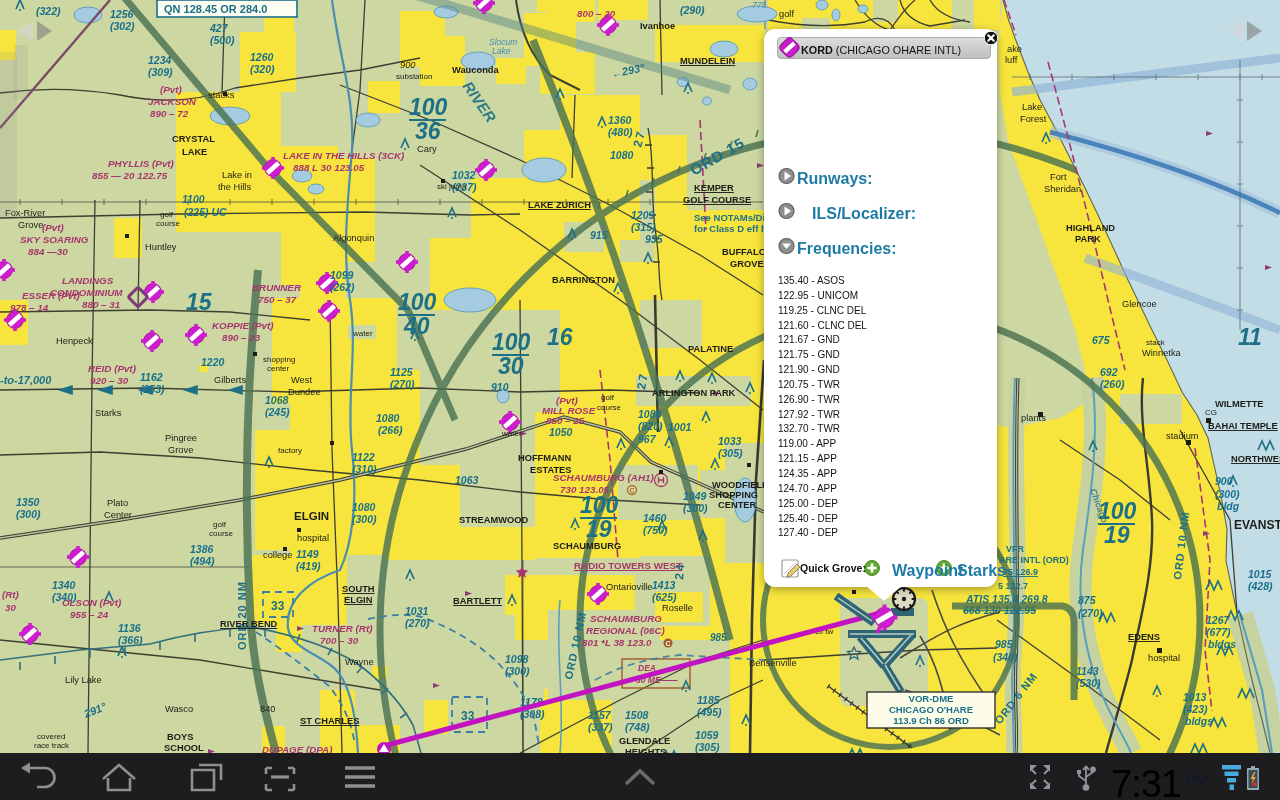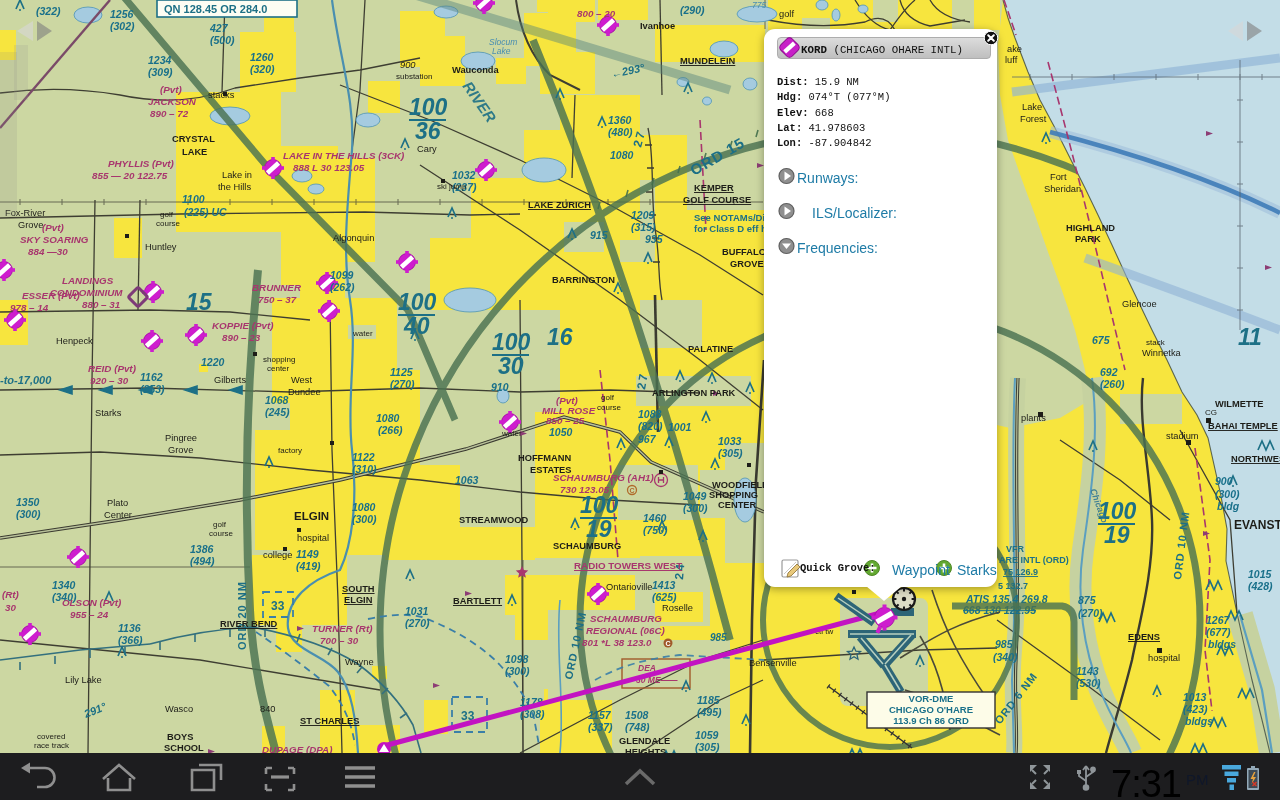--- a/index.html
+++ b/index.html
@@ -9,23 +9,23 @@
 .tn2{fill:#19708a;font-style:italic;font-weight:bold;font-size:9.5px;}
 .blk{fill:#1d1d18;font-weight:bold;font-size:9.3px;}
 .mg{fill:#a8366e;font-weight:bold;font-style:italic;font-size:9.8px;}
 .mef{fill:#1d7086;font-weight:bold;font-style:italic;font-size:23px;}
 .ord{fill:#1c6f86;font-weight:bold;font-size:11px;letter-spacing:1px;}
 #attr{position:absolute;right:0;top:736px;height:17px;background:rgba(255,255,255,.72);font-size:10.8px;color:#2b2b2b;padding:1.5px 4px 0 8px;white-space:nowrap;}
 #attr b{font-weight:normal;color:#0078a8;}
 #popup{position:absolute;left:764px;top:29px;width:233px;height:558px;background:#fff;border-radius:11px;box-shadow:0 2px 9px rgba(0,0,0,.35);}
 #ptail{position:absolute;left:866px;top:586px;width:0;height:0;border-left:18px solid transparent;border-right:18px solid transparent;border-top:15px solid #fff;}
 #phead{position:absolute;left:777px;top:37px;width:212px;height:20px;background:linear-gradient(#dcdcdc,#bfbfbf);border:1px solid #adadad;border-radius:4px;}
-.pi{position:absolute;font-size:10.5px;color:#111;font-family:Liberation Mono, monospace;}
+.pi{position:absolute;font-size:10.5px;color:#111;}
 .pi b{font-weight:bold;}
-.plink{position:absolute;font-size:14px;color:#1e7ba6;}
+.plink{position:absolute;font-size:16px;color:#1e7ba6;font-weight:bold;}
 #pfreq{position:absolute;left:778px;top:274px;font-size:10px;color:#111;line-height:14.85px;white-space:pre;}
 #navbar{position:absolute;left:0;top:753px;width:1280px;height:47px;background:#1d1d1f;}
 #clock{position:absolute;left:1111px;top:755px;font-size:38px;color:#000000;letter-spacing:-1px;margin-top:8px;}
 #pmtxt{position:absolute;left:1186px;top:771px;font-size:15px;color:#0f172a;}
 </style>
 </head>
 <body>
 <div id="stage">
 <svg id="map" width="1280" height="753" viewBox="0 0 1280 753">
 <defs>
@@ -771,24 +771,41 @@
 <path d="M788,573 L797,564 L800,567 L791,576 L787,577 Z" fill="#e8c87a" stroke="#8a6d30" stroke-width=".8"></path>
 </g>
 <g>
 <circle cx="872" cy="568" r="7.5" fill="#62a830" stroke="#4e8825" stroke-width="1"></circle>
 <path d="M872,563.5 V572.5 M867.5,568 H876.5" stroke="#fff" stroke-width="2.6"></path>
 <circle cx="944" cy="568" r="7.5" fill="#62a830" stroke="#4e8825" stroke-width="1"></circle>
 <path d="M944,563.5 V572.5 M939.5,568 H948.5" stroke="#fff" stroke-width="2.6"></path>
 </g>
 </svg>
 <div class="pi" style="left:801px;top:44px;font-size:10.8px;"><b>KORD</b> (CHICAGO OHARE INTL)</div>
-<div class="pi" style="left:777px;top:75px;line-height:15.25px;"><b>Dist:</b> 15.9 NM<br><b>Hdg:</b> 074°T (077°M)<br><b>Elev:</b> 668<br><b>Lat:</b> 41.978603<br><b>Lon:</b> -87.904842</div>
 <div class="plink" style="left:797px;top:170px;">Runways:</div>
 <div class="plink" style="left:797px;top:205px;margin-left:15px;">ILS/Localizer:</div>
 <div class="plink" style="left:797px;top:240px;">Frequencies:</div>
+<div id="pfreq">135.40 - ASOS
+122.95 - UNICOM
+119.25 - CLNC DEL
+121.60 - CLNC DEL
+121.67 - GND
+121.75 - GND
+121.90 - GND
+120.75 - TWR
+126.90 - TWR
+127.92 - TWR
+132.70 - TWR
+119.00 - APP
+121.15 - APP
+124.35 - APP
+124.70 - APP
+125.00 - DEP
+125.40 - DEP
+127.40 - DEP</div>
 <div class="pi" style="left:800px;top:562px;font-weight:bold;">Quick Grove:</div>
 <div class="plink" style="left:884px;top:562px;margin-left:8px;">Waypoint</div>
 <div class="plink" style="left:957px;top:562px;">Starks</div>
 <div id="navbar">
 <svg width="1280" height="47" viewBox="0 0 1280 47">
 <g stroke="#8f8f8f" stroke-width="2.6" fill="none">
 <path d="M30,15 L45,15 A9.5,9.5 0 1 1 45,34 L37,34"></path>
 <path d="M30,9.5 L21,15 L30,20.5" fill="#8f8f8f" stroke="none"></path>
 <path d="M103,26 L119,12 L135,26"></path>
 <path d="M108,25 V37 H130 V25"></path>

